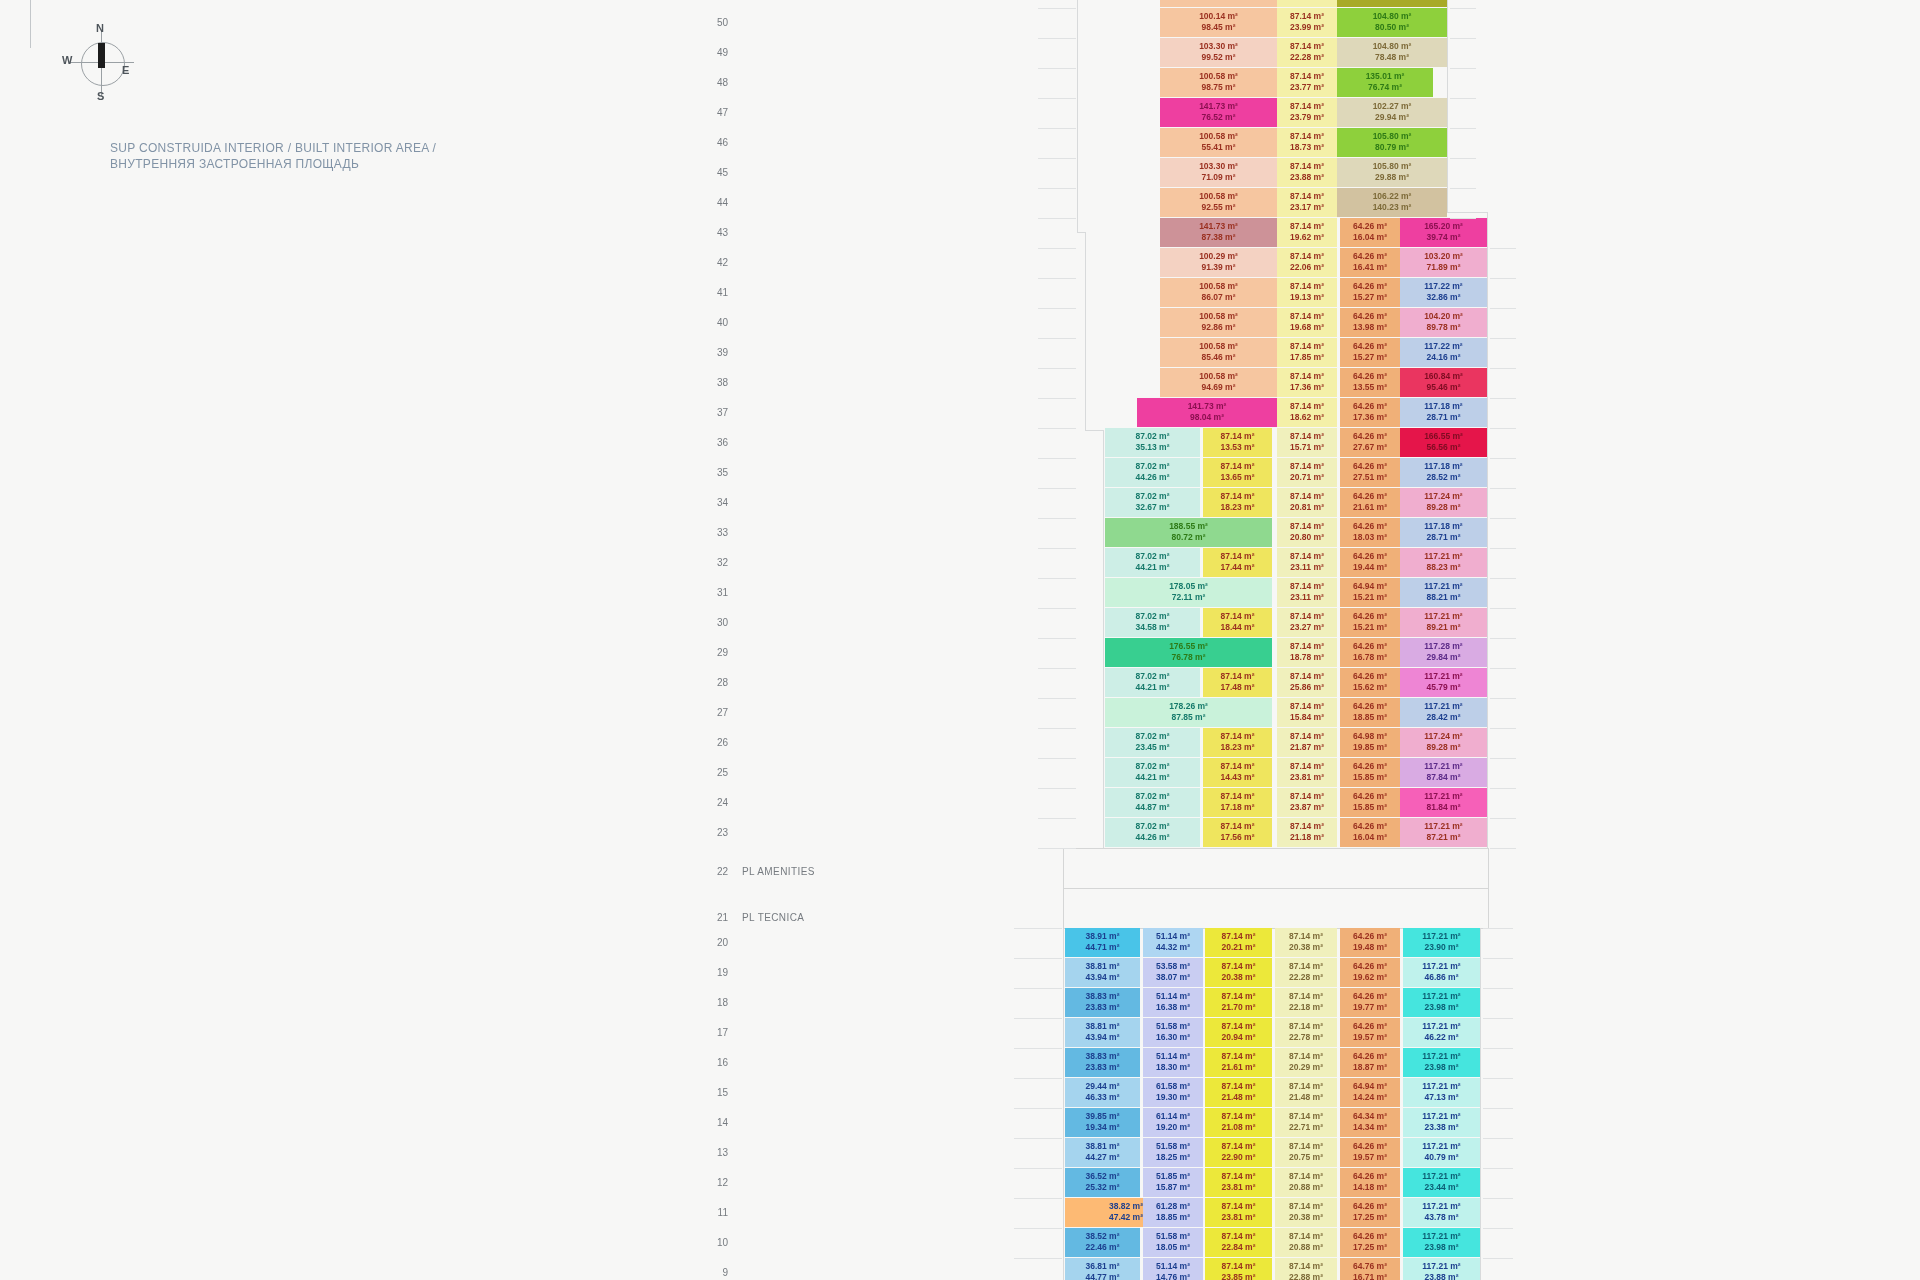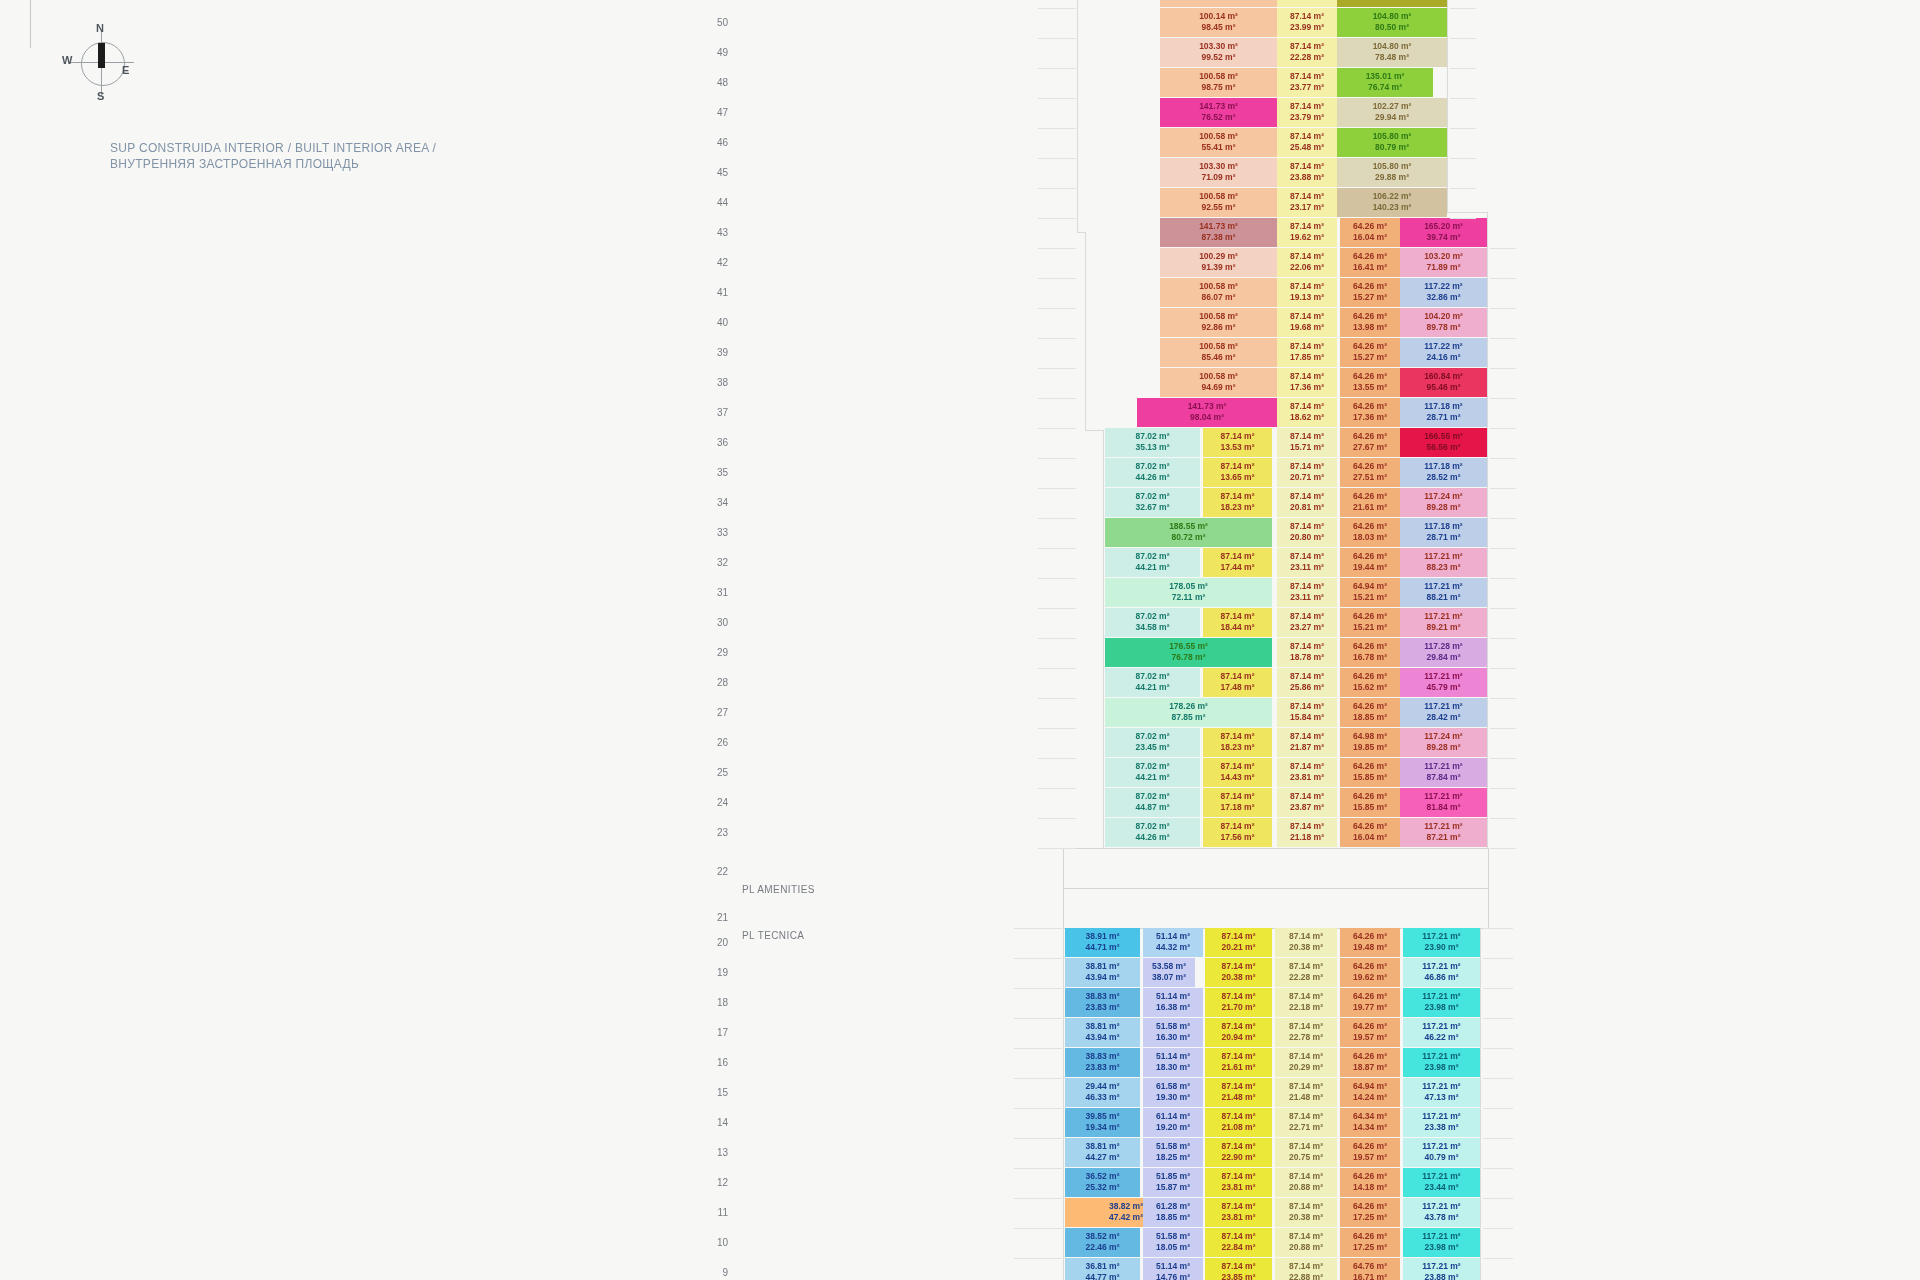--- a/index.html
+++ b/index.html
@@ -17,21 +17,21 @@
   #compass .dir{position:absolute;font-size:11px;font-weight:bold;color:#4e555b;}
   #compass .dn{left:36px;top:12px;} #compass .ds{left:37px;top:80px;}
   #compass .dw{left:2px;top:44px;}  #compass .de{left:62px;top:54px;}
   
   .legend{position:absolute;left:110px;width:420px;font-size:12px;line-height:16px;
           color:#8193a6;letter-spacing:.3px;}
   
   .fnum{position:absolute;left:686px;width:42px;text-align:right;font-size:10px;color:#767b80;}
   .sfl{position:absolute;font-size:10px;color:#767b80;}
   .sfl .num{position:absolute;left:686px;width:42px;text-align:right;top:0;}
-  .sfl .lab{position:absolute;left:742px;top:0;letter-spacing:.4px;white-space:nowrap;margin-top:18px;}
+  .sfl .lab{position:absolute;left:742px;top:0;letter-spacing:.4px;white-space:nowrap;}
   
   .cell{position:absolute;text-align:center;padding-top:3px;box-sizing:border-box;
         font-size:8.5px;font-weight:600;line-height:11px;overflow:hidden;white-space:nowrap;}
   .cell span{display:block;}
   .t-warm{color:#9a3020;} .t-mag{color:#8c1050;} .t-teal{color:#15796a;}
   .t-green{color:#2e7a16;} .t-beige{color:#7d6a38;} .t-navy{color:#1c3e8e;}
   .t-red{color:#7e0c22;} .t-violet{color:#5c2a88;} .t-cyan{color:#0c5e74;}
   .obox{position:absolute;border:1px solid #d5d6d6;background:transparent;}
 </style>
 </head>
@@ -132,21 +132,21 @@
         <span>102.27 m²</span>
         <span>29.94 m²</span>
       </div>
       <div class="fnum" style="top: 107px;">47</div>
       <div class="cell t-warm" style="left: 1160px; top: 128px; width: 117px; height: 29px; background: rgb(246, 198, 160);">
         <span>100.58 m²</span>
         <span>55.41 m²</span>
       </div>
       <div class="cell t-warm" style="left: 1277px; top: 128px; width: 60px; height: 29px; background: rgb(244, 240, 168);">
         <span>87.14 m²</span>
-        <span>25.48 m²</span>
+        <span>18.73 m²</span>
       </div>
       <div class="cell t-green" style="left: 1337px; top: 128px; width: 110px; height: 29px; background: rgb(142, 208, 60);">
         <span>105.80 m²</span>
         <span>80.79 m²</span>
       </div>
       <div class="fnum" style="top: 137px;">46</div>
       <div class="cell t-warm" style="left: 1160px; top: 158px; width: 117px; height: 29px; background: rgb(244, 210, 194);">
         <span>103.30 m²</span>
         <span>71.09 m²</span>
       </div>
@@ -591,21 +591,21 @@
       </div>
       <div class="cell t-cyan" style="left: 1403px; top: 928px; width: 77px; height: 29px; background: rgb(69, 229, 222);">
         <span>117.21 m²</span>
         <span>23.90 m²</span>
       </div>
       <div class="fnum" style="top: 937px;">20</div>
       <div class="cell t-navy" style="left: 1065px; top: 958px; width: 75px; height: 29px; background: rgb(165, 212, 238);">
         <span>38.81 m²</span>
         <span>43.94 m²</span>
       </div>
-      <div class="cell t-navy" style="left: 1143px; top: 958px; width: 52px; height: 29px; background: rgb(201, 205, 242);">
+      <div class="cell t-navy" style="left: 1143px; top: 958px; width: 60px; height: 29px; background: rgb(201, 205, 242);">
         <span>53.58 m²</span>
         <span>38.07 m²</span>
       </div>
       <div class="cell t-warm" style="left: 1205px; top: 958px; width: 67px; height: 29px; background: rgb(236, 232, 58);">
         <span>87.14 m²</span>
         <span>20.38 m²</span>
       </div>
       <div class="cell t-beige" style="left: 1275px; top: 958px; width: 62px; height: 29px; background: rgb(240, 240, 188);">
         <span>87.14 m²</span>
         <span>22.28 m²</span>

